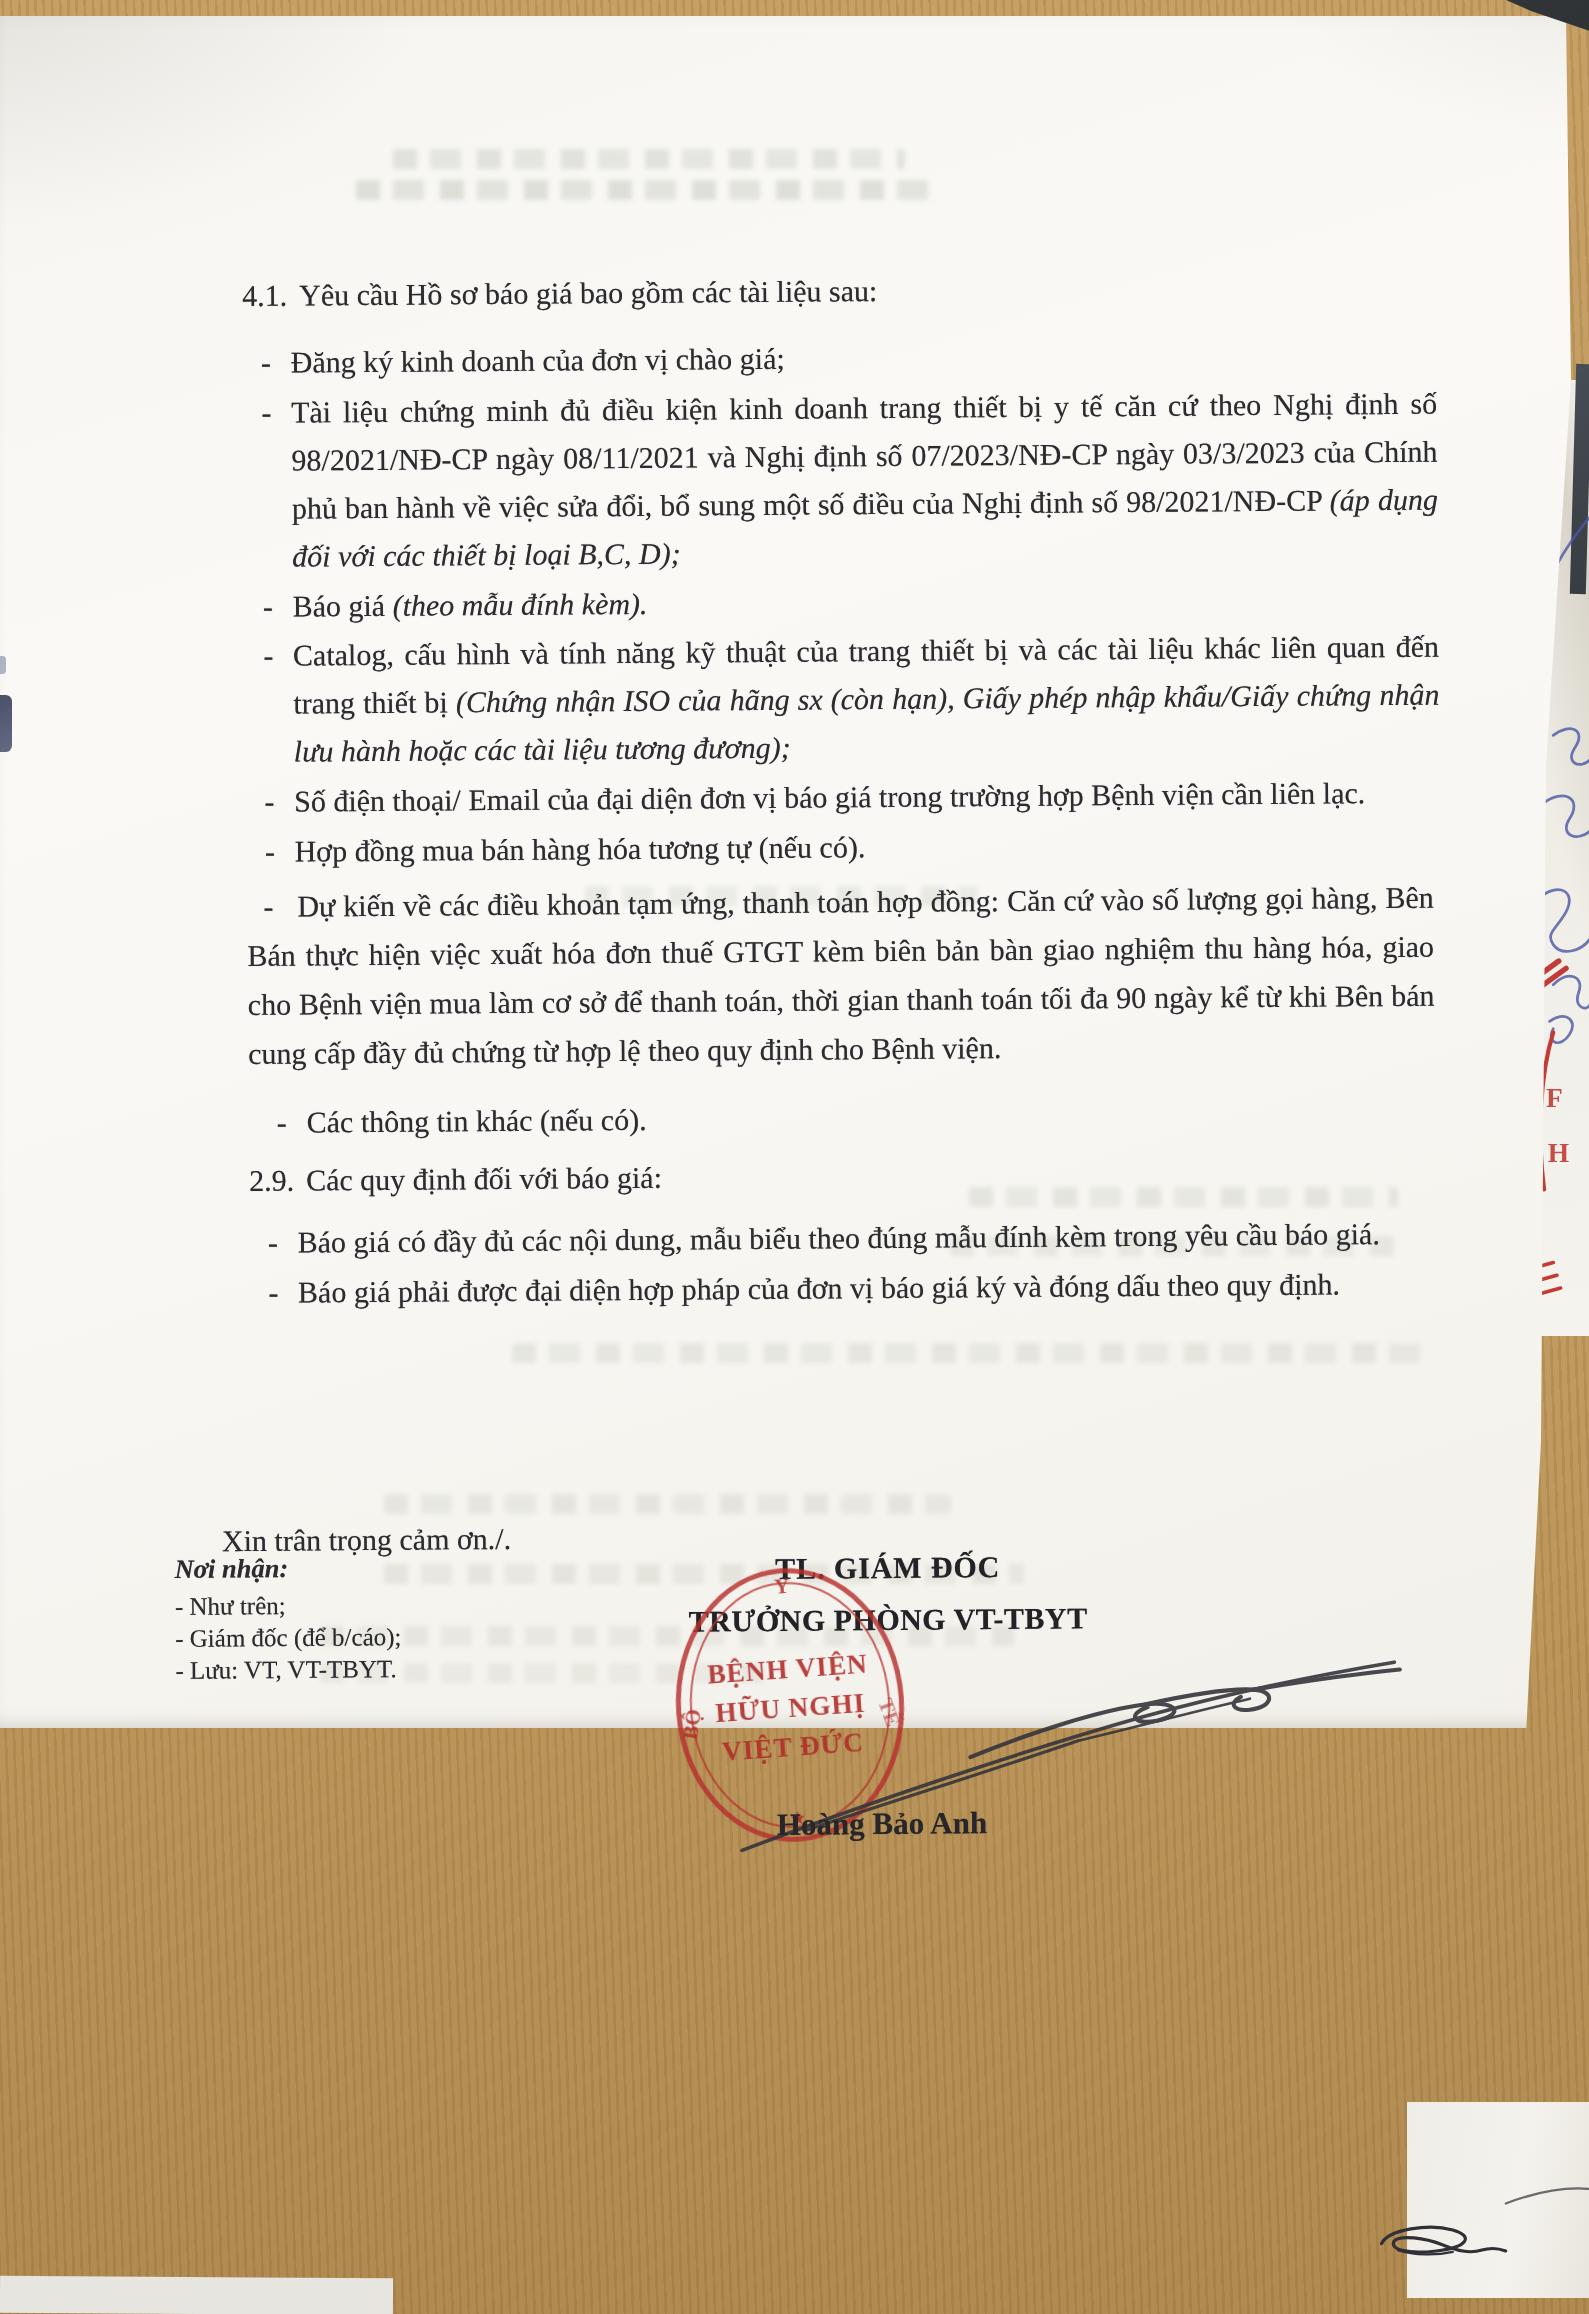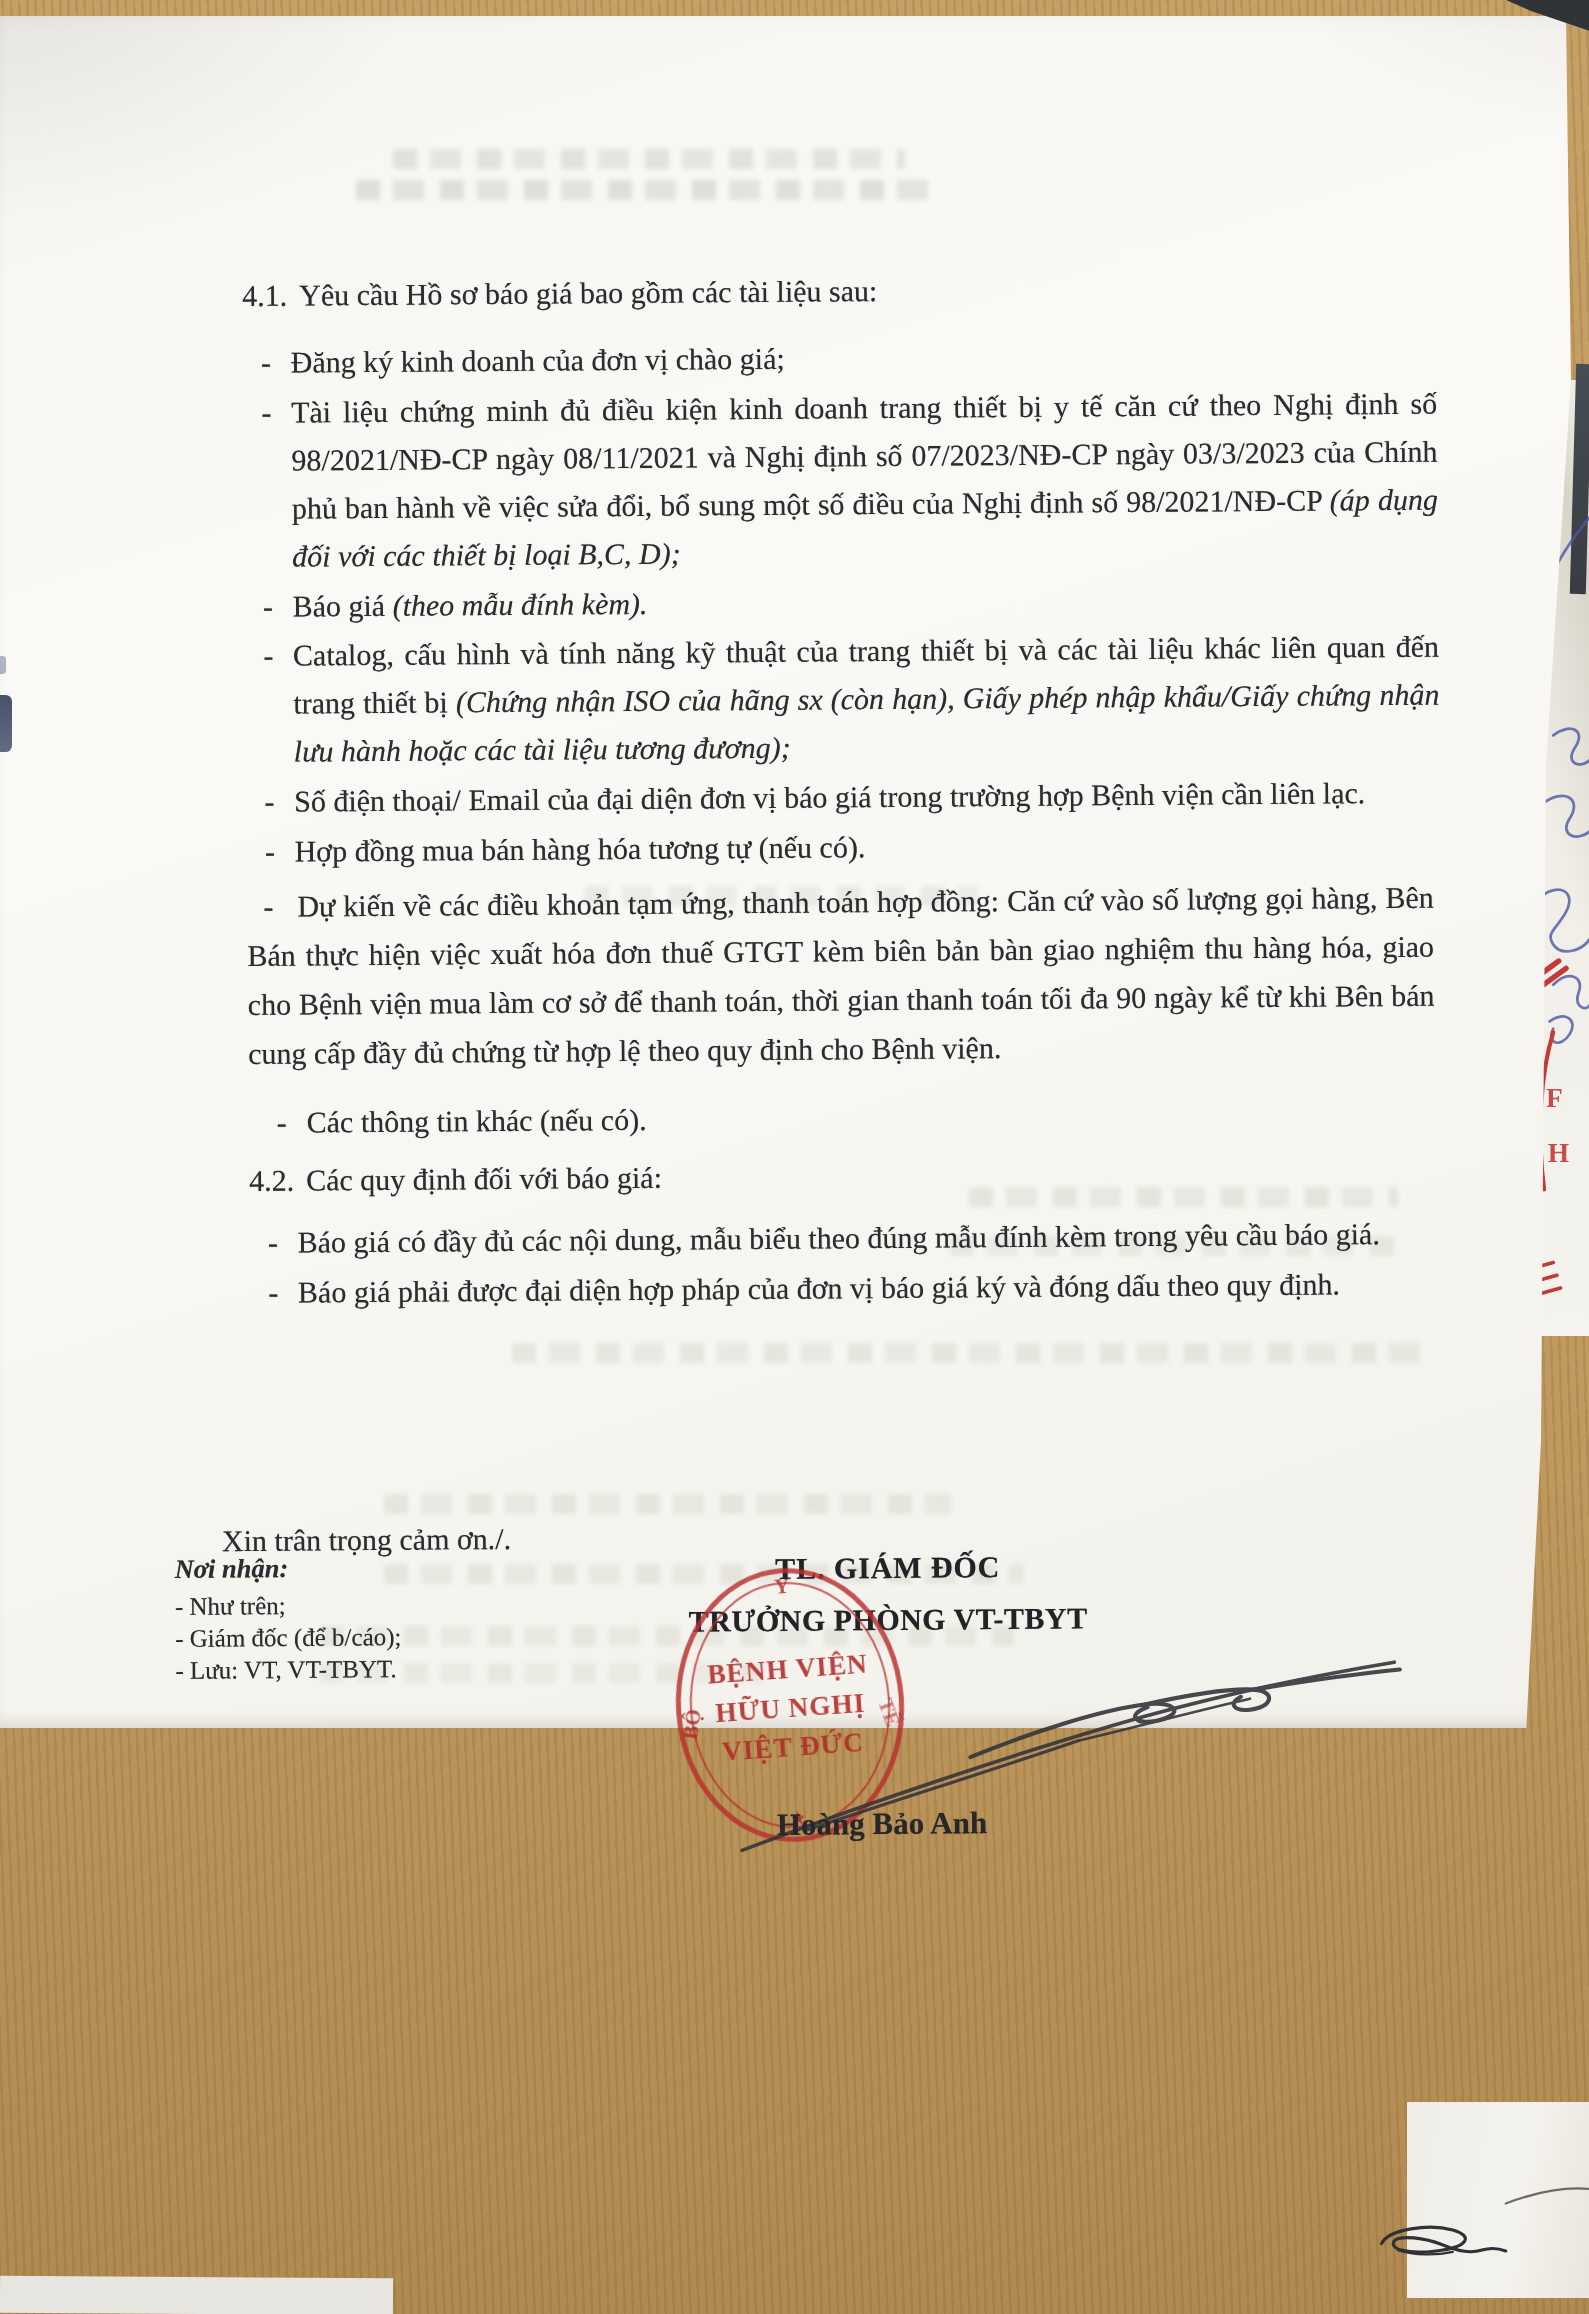--- a/index.html
+++ b/index.html
@@ -143,21 +143,21 @@
           <div class="bul"><span class="mk">-</span><span>Báo giá </span><span class="it">(theo mẫu đính kèm).</span></div>
           <div class="bul"><span class="mk">-</span><span>Catalog, cấu hình và tính năng kỹ thuật của trang thiết bị và các tài liệu khác liên quan đến trang thiết bị </span><span class="it">(Chứng nhận ISO của hãng sx (còn hạn), Giấy phép nhập khẩu/Giấy chứng nhận lưu hành hoặc các tài liệu tương đương);</span></div>
           <div class="bul"><span class="mk">-</span><span>Số điện thoại/ Email của đại diện đơn vị báo giá trong trường hợp Bệnh viện cần liên lạc.</span></div>
           <div class="bul"><span class="mk">-</span><span>Hợp đồng mua bán hàng hóa tương tự (nếu có).</span></div>
         </div>
 
       <p class="pay"><span class="mk-in">-</span><span>Dự kiến về các điều khoản tạm ứng, thanh toán hợp đồng: Căn cứ vào số lượng gọi hàng, Bên Bán thực hiện việc xuất hóa đơn thuế GTGT kèm biên bản bàn giao nghiệm thu hàng hóa, giao cho Bệnh viện mua làm cơ sở để thanh toán, thời gian thanh toán tối đa 90 ngày kể từ khi Bên bán cung cấp đầy đủ chứng từ hợp lệ theo quy định cho Bệnh viện.</span></p>
 
       <div class="bul bul-deep"><span class="mk">-</span><span>Các thông tin khác (nếu có).</span></div>
 
-      <p class="h-line h42"><span class="h-num">4.2.</span><span>Các quy định đối với báo giá:</span></p>
+      <p class="h-line h42"><span class="h-num">2.9.</span><span>Các quy định đối với báo giá:</span></p>
 
       <div id="list42">
           <div class="bul"><span class="mk">-</span><span>Báo giá có đầy đủ các nội dung, mẫu biểu theo đúng mẫu đính kèm trong yêu cầu báo giá.</span></div>
           <div class="bul"><span class="mk">-</span><span>Báo giá phải được đại diện hợp pháp của đơn vị báo giá ký và đóng dấu theo quy định.</span></div>
         </div>
     </div>
 
     <p class="closing">Xin trân trọng cảm ơn./.</p>
 
     <div class="recipients">

